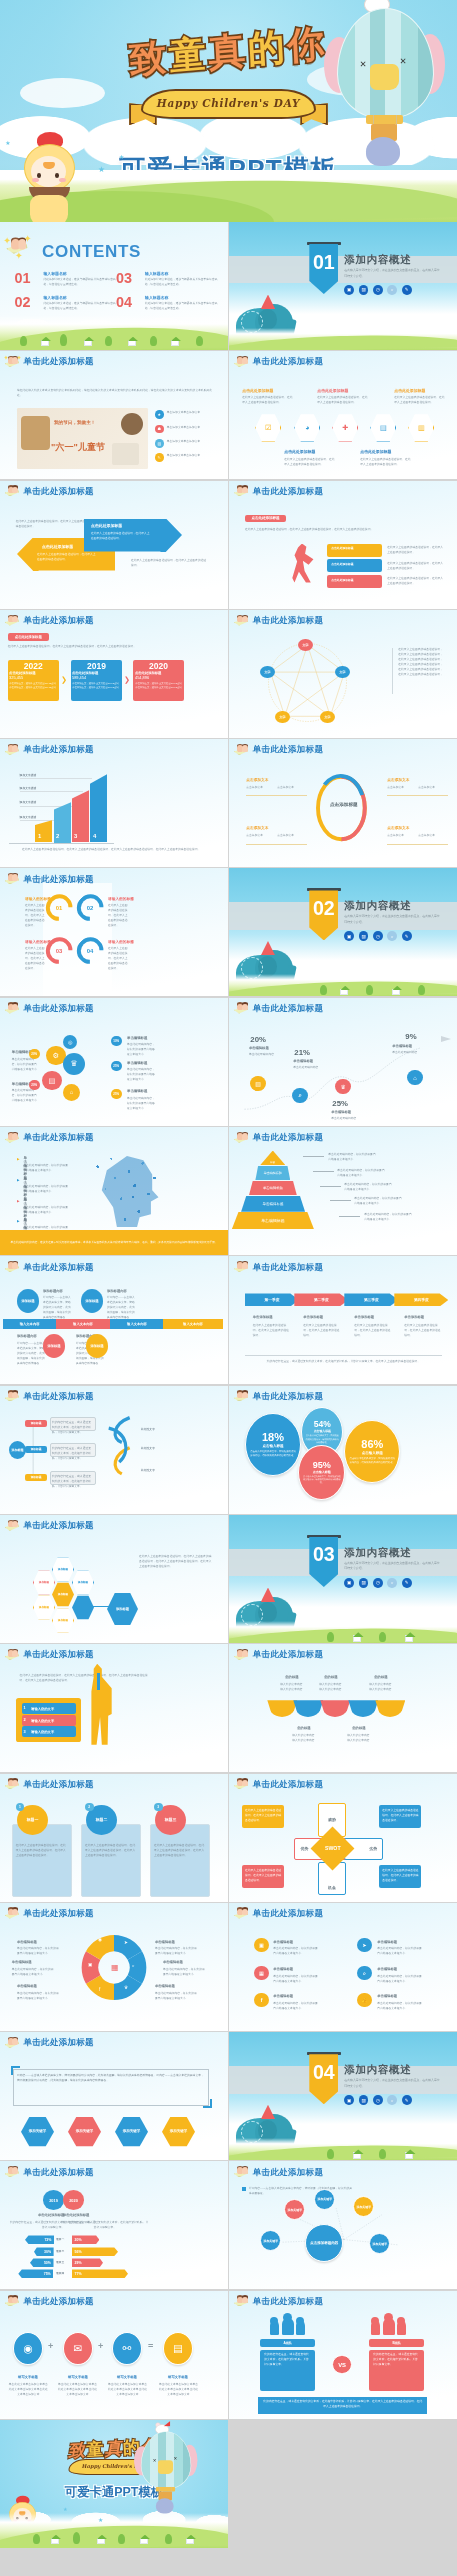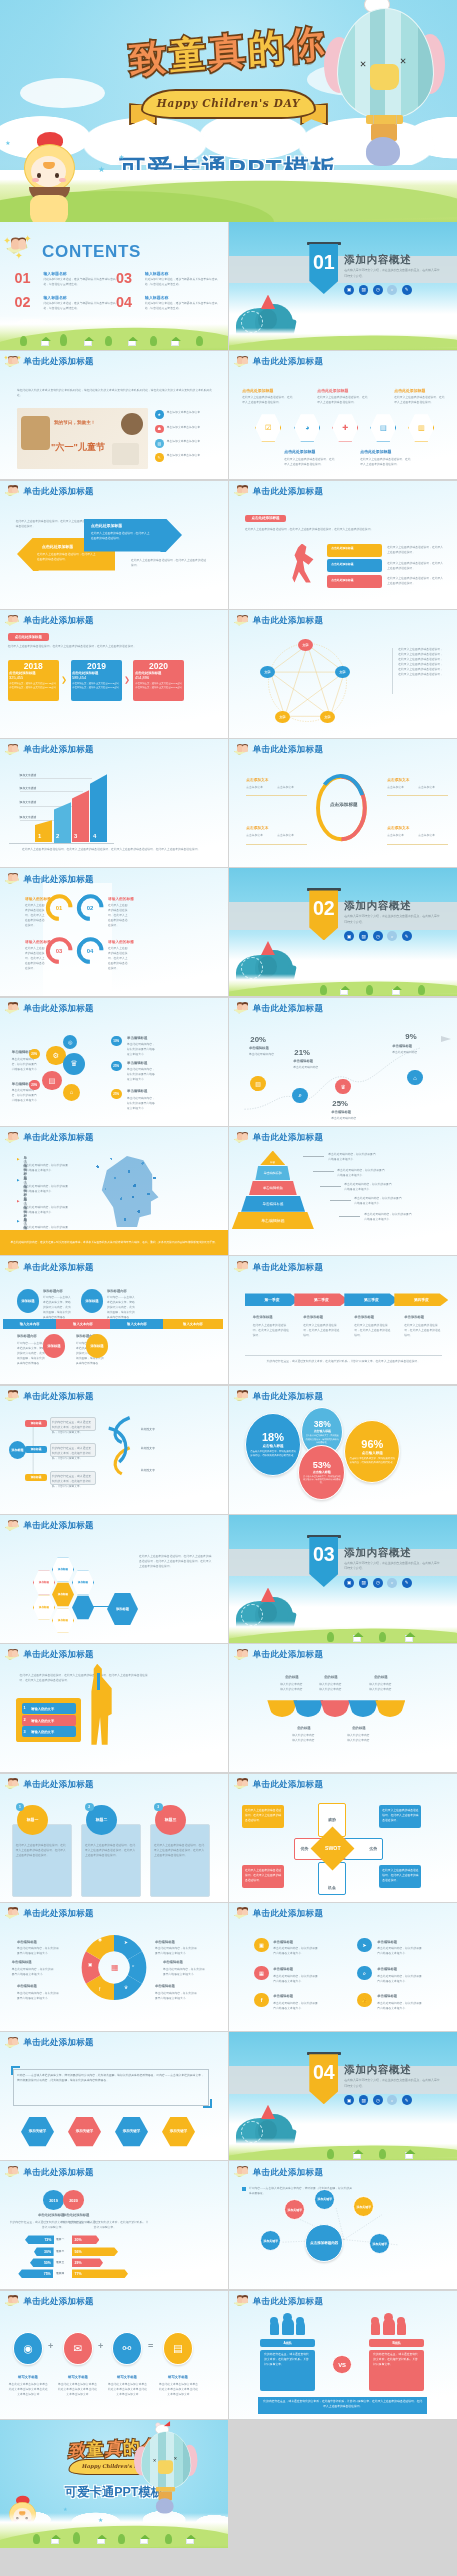--- a/index.html
+++ b/index.html
@@ -436,21 +436,21 @@
             <div class="hr1"></div>
             <div class="hr2"></div>
             <div class="h1"></div>
             <div class="h2"></div>
           </div>
           <div class="sl-title">单击此处添加标题</div>
         </div>
       <div class="pill" style="left:7.8px;top:23.5px;width:41px;height:7.2px;background:#ef6a6a;font-size:3.4px">点击此处添加标题</div>
       <div class="body-txt" style="left:7.8px;top:34px;width:209px">在此录入上述图表的综合描述说明，在此录入上述图表的综合描述说明，在此录入上述图表的描述说明。</div>
       <div class="box" style="left:7.8px;top:50px;width:51px;height:41px;background:#f7b61c"></div>
-      <div style="position:absolute;left:7.8px;top:51px;width:51px;text-align:center;color:#fff;font-size:8.5px;font-weight:bold;font-family:'Liberation Sans',sans-serif">2018</div>
+      <div style="position:absolute;left:7.8px;top:51px;width:51px;text-align:center;color:#fff;font-size:8.5px;font-weight:bold;font-family:'Liberation Sans',sans-serif">2022</div>
       <div style="position:absolute;left:9.1px;top:61px;width:48px;font-size:3.3px;color:#fff;font-weight:bold">点击此处添加标题</div>
       <div style="position:absolute;left:9.1px;top:65px;width:48px;font-size:3.9px;color:#fff">325,455</div>
       <div class="tiny" style="position:absolute;left:9.1px;top:72px;width:47px;color:#fff8e4">水在添加正文，建议不正文行距合12-13之间水在添加正文，建议不正文行距合12-13之间</div>
       <div style="position:absolute;left:61px;top:65px;color:#f7b61c;font-size:7.2px">❯</div>
       <div class="box" style="left:71px;top:50px;width:51px;height:41px;background:#2e9bd6"></div>
       <div style="position:absolute;left:71px;top:51px;width:51px;text-align:center;color:#fff;font-size:8.5px;font-weight:bold;font-family:'Liberation Sans',sans-serif">2019</div>
       <div style="position:absolute;left:72px;top:61px;width:48px;font-size:3.3px;color:#fff;font-weight:bold">点击此处添加标题</div>
       <div style="position:absolute;left:72px;top:65px;width:48px;font-size:3.9px;color:#fff">589,454</div>
       <div class="tiny" style="position:absolute;left:72px;top:72px;width:47px;color:#e9f6fd">水在添加正文，建议不正文行距合12-13之间水在添加正文，建议不正文行距合12-13之间</div>
       <div style="position:absolute;left:124px;top:65px;color:#ef6a6a;font-size:7.2px">❯</div>
@@ -895,31 +895,31 @@
             <div class="h2"></div>
           </div>
           <div class="sl-title">单击此处添加标题</div>
         </div>
       <div class="oval" style="left:15.7px;top:27.4px;width:56px;height:63px;background:#2e9bd6;border:1.3px solid #fff;box-shadow:0 1.3px 2.6px rgba(0,0,0,.14);flex-direction:column;padding:3.9px">
         <div style="font-size:11px;font-family:'Liberation Sans',sans-serif">18%</div>
         <div style="font-size:3.5px;margin-top:0.7px">点击输入标题</div>
         <div style="font-size:2.4px;line-height:1.6;margin-top:2px;font-weight:normal;color:#e6f3fb">点击输入本栏的具体文字，简明扼要的说明分项内容，请根据您的具体内容酌情修改。</div>
       </div>
       <div class="oval" style="left:72px;top:21px;width:42px;height:50px;background:#54b6e0;border:1.3px solid #fff;box-shadow:0 1.3px 2.6px rgba(0,0,0,.14);flex-direction:column;padding:2.6px">
-        <div style="font-size:8.5px;font-family:'Liberation Sans',sans-serif">38%</div>
+        <div style="font-size:8.5px;font-family:'Liberation Sans',sans-serif">54%</div>
         <div style="font-size:2.9px">点击输入标题</div>
         <div style="font-size:2.1px;line-height:1.6;margin-top:1.3px;font-weight:normal;color:#eaf6fc">点击输入本栏的具体文字，简明扼要的说明分项内容，请根据您的具体内容酌情修改。</div>
       </div>
       <div class="oval" style="left:69px;top:59px;width:47px;height:55px;background:#ef6a6a;border:1.3px solid #fff;box-shadow:0 1.3px 2.6px rgba(0,0,0,.14);flex-direction:column;padding:3.3px">
-        <div style="font-size:9.1px;font-family:'Liberation Sans',sans-serif">53%</div>
+        <div style="font-size:9.1px;font-family:'Liberation Sans',sans-serif">95%</div>
         <div style="font-size:3px">点击输入标题</div>
         <div style="font-size:2.1px;line-height:1.6;margin-top:1.3px;font-weight:normal;color:#fdeaea">点击输入本栏的具体文字，简明扼要的说明分项内容，请根据您的具体内容酌情修改。</div>
       </div>
       <div class="oval" style="left:115px;top:34px;width:56px;height:63px;background:#f7b61c;border:1.3px solid #fff;box-shadow:0 1.3px 2.6px rgba(0,0,0,.14);flex-direction:column;padding:3.9px">
-        <div style="font-size:11px;font-family:'Liberation Sans',sans-serif">96%</div>
+        <div style="font-size:11px;font-family:'Liberation Sans',sans-serif">86%</div>
         <div style="font-size:3.5px;margin-top:0.7px">点击输入标题</div>
         <div style="font-size:2.4px;line-height:1.6;margin-top:2px;font-weight:normal;color:#fff6e2">点击输入本栏的具体文字，简明扼要的说明分项内容，请根据您的具体内容酌情修改。</div>
       </div>
     </div>
 
     <div class="slide">
       <div class="bg"></div>
       <div class="sl-head">
           <div class="badge">
             <div class="pl"></div>

